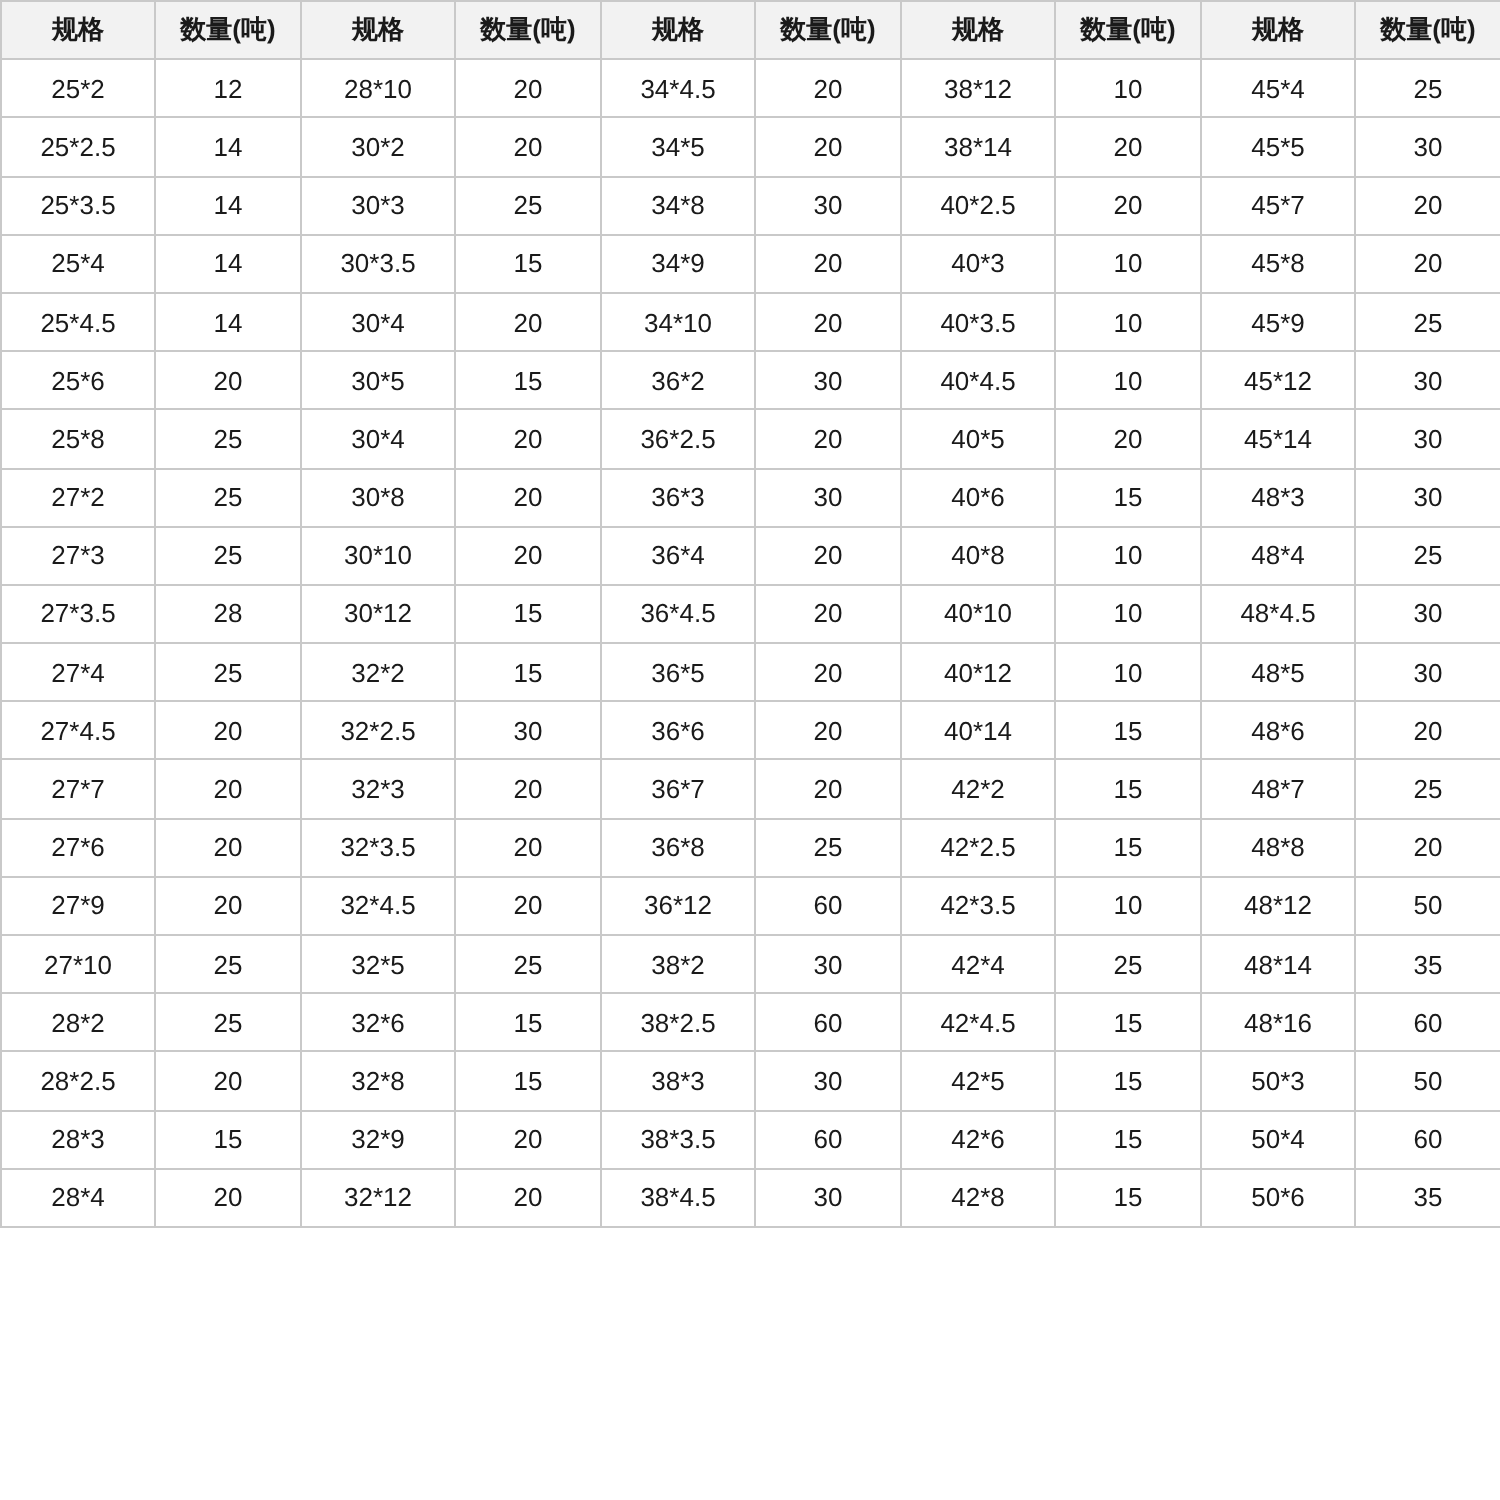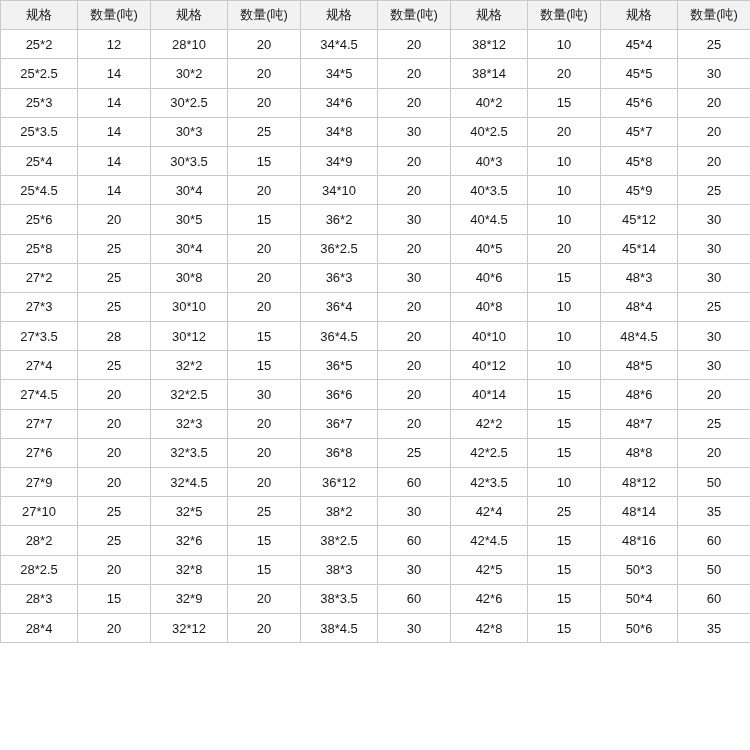--- a/index.html
+++ b/index.html
@@ -24,21 +24,21 @@
     text-align: center;
     font-size: 13px;
     color: #1a1a1a;
     height: 28.2px;
     padding: 0;
     white-space: nowrap;
     overflow: hidden;
   }
   table.spec-table thead th {
     background: #f2f2f2;
-    font-weight: normal;
+    font-weight: bold;
     font-size: 13px;
   }
   table.spec-table tbody td {
     background: #ffffff;
     font-weight: normal;
   }
   
   col.c-spec { width: 77px; }
   col.c-qty  { width: 73px; }
 </style>
@@ -91,32 +91,20 @@
         <td>30*2</td>
         <td>20</td>
         <td>34*5</td>
         <td>20</td>
         <td>38*14</td>
         <td>20</td>
         <td>45*5</td>
         <td>30</td>
       </tr>
       <tr>
-        <td>25*3</td>
-        <td>14</td>
-        <td>30*2.5</td>
-        <td>20</td>
-        <td>34*6</td>
-        <td>20</td>
-        <td>40*2</td>
-        <td>15</td>
-        <td>45*6</td>
-        <td>20</td>
-      </tr>
-      <tr>
         <td>25*3.5</td>
         <td>14</td>
         <td>30*3</td>
         <td>25</td>
         <td>34*8</td>
         <td>30</td>
         <td>40*2.5</td>
         <td>20</td>
         <td>45*7</td>
         <td>20</td>

